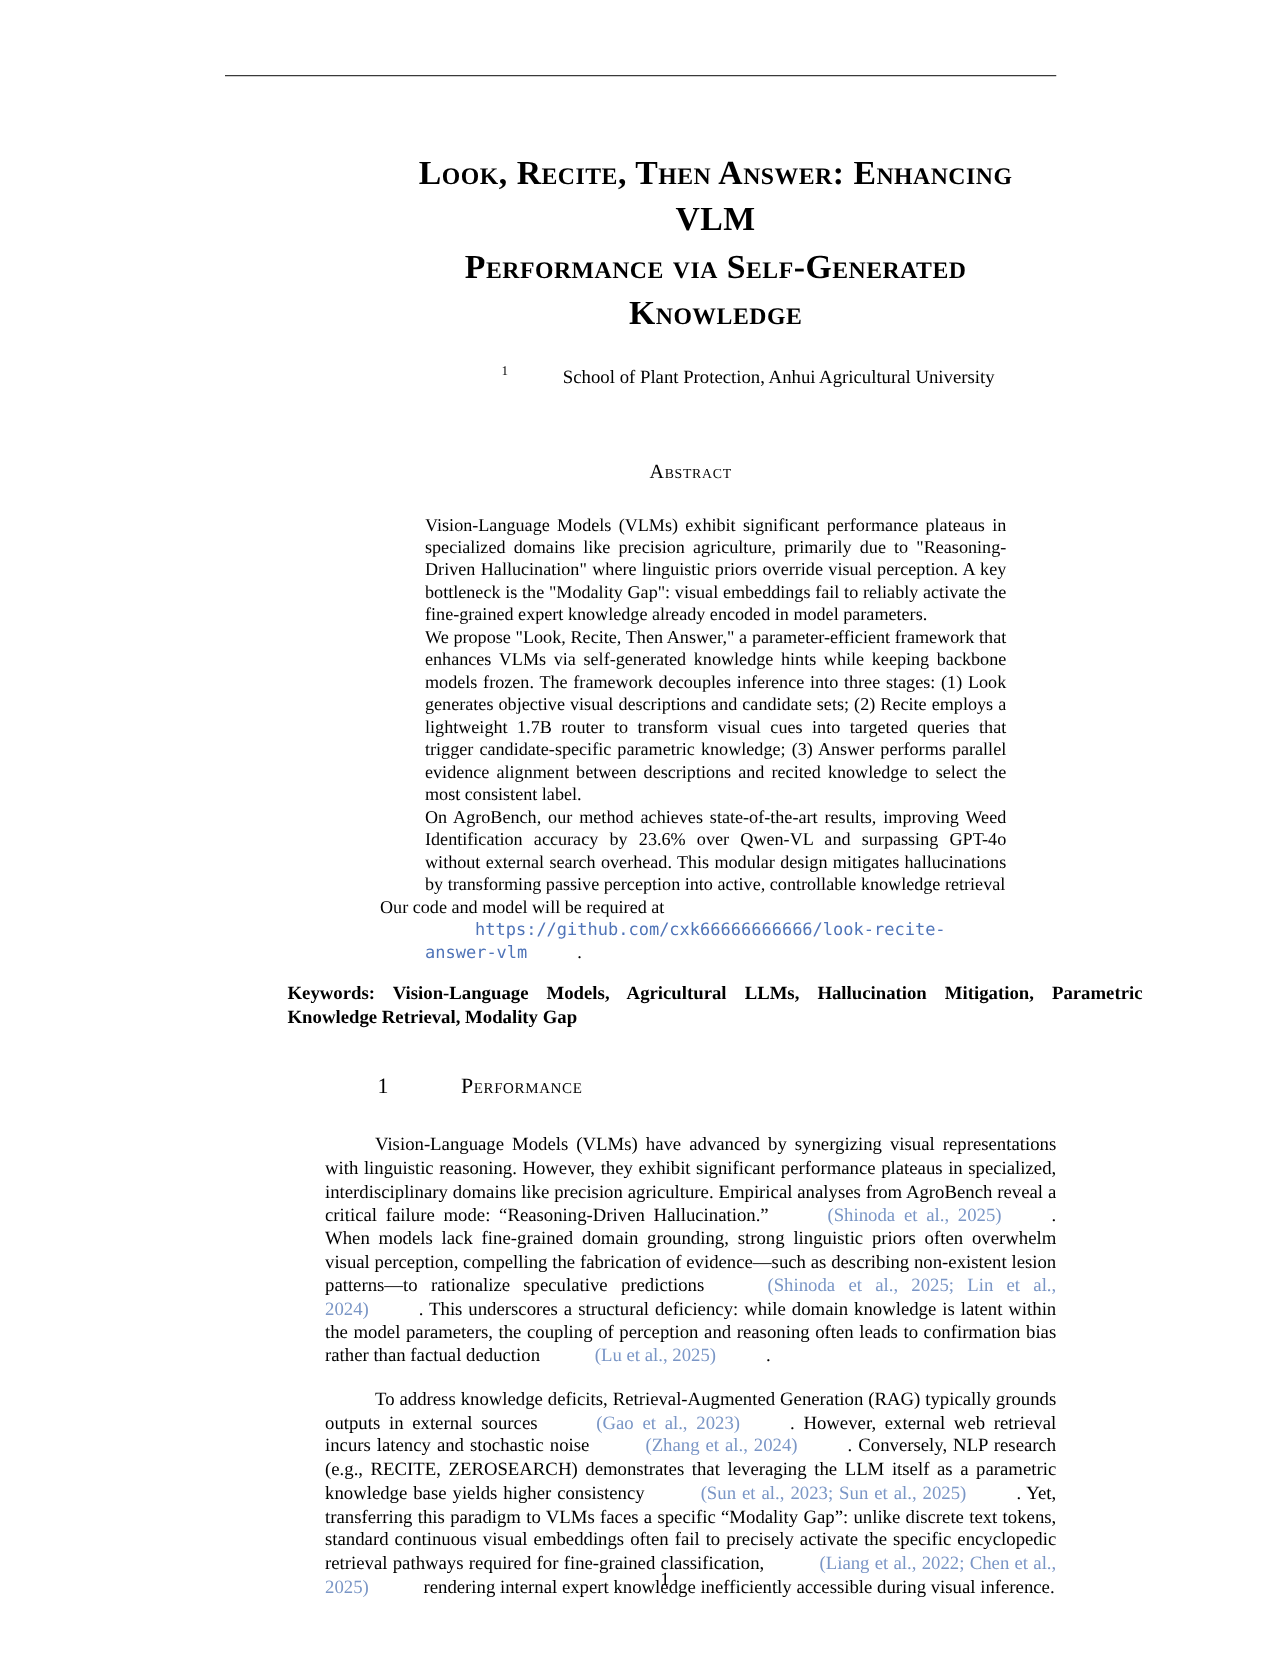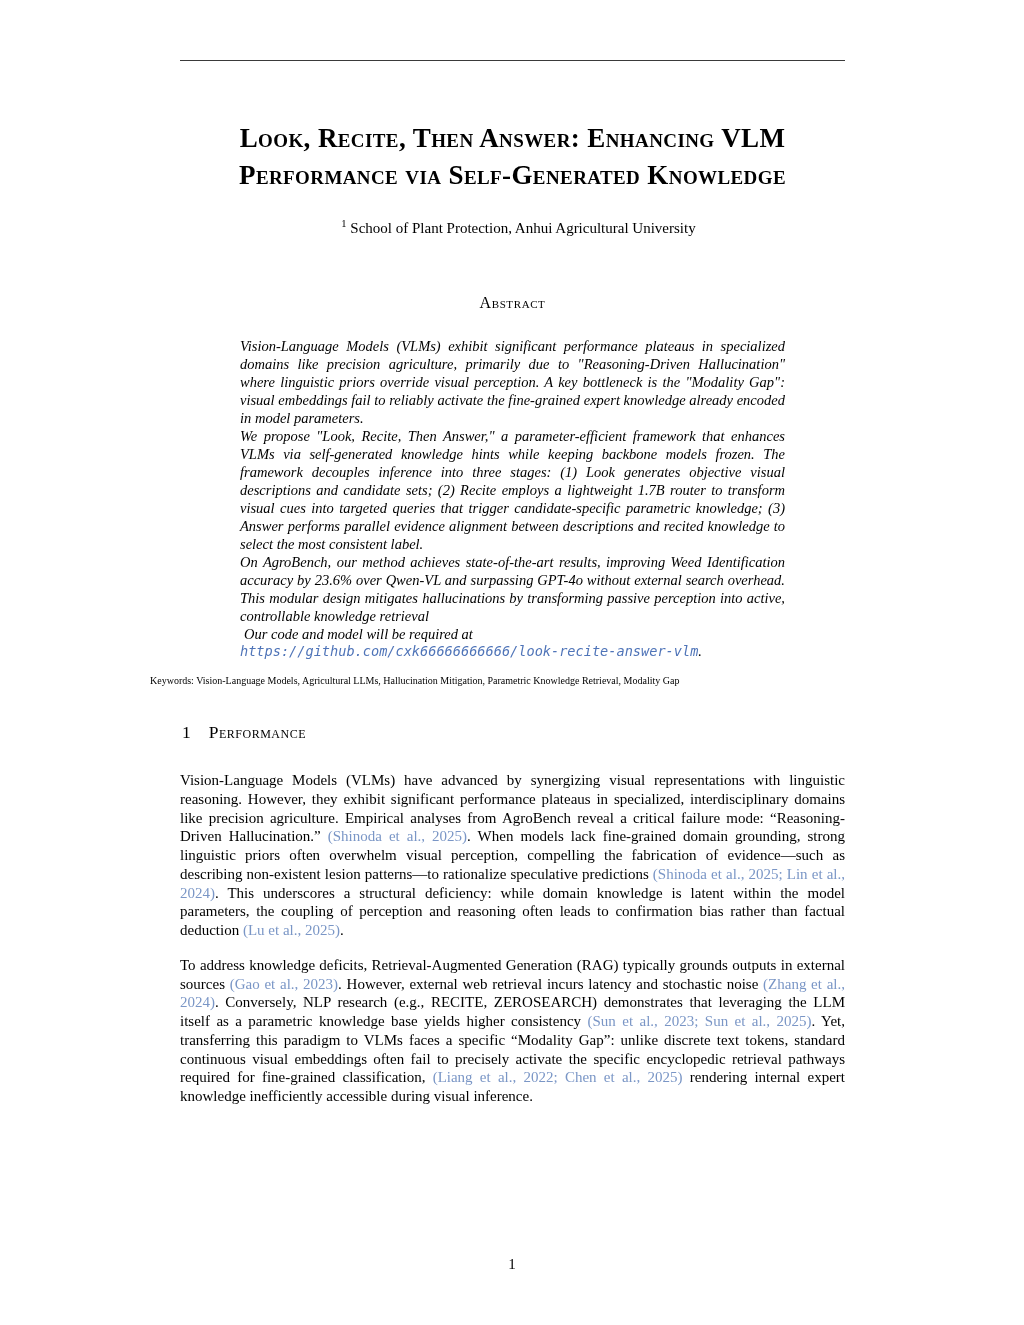--- a/index.html
+++ b/index.html
@@ -1,19 +1,19 @@
 <!DOCTYPE html>
 <html style="--color-citation: #7a96c6; --color-link: #4f74b8;"><head>
 <meta charset="utf-8">
 <style>
   :root {
     --color-citation: #7a96c6;
     --color-link: #4f74b8;
   }
-  * { box-sizing: border-box; }
+  * { box-sizing: border-box; padding-left: 40px; }
   html, body { margin: 0; padding: 0; background: #ffffff; }
   .page {
     position: relative;
     width: 1024px;
     height: 1325px;
     background: #ffffff;
     color: #000000;
     font-family: "Liberation Serif", serif;
     overflow: hidden;
   }
@@ -54,41 +54,41 @@
     font-weight: normal;
     font-size: 16px;
     letter-spacing: 0.6px;
   }
   .abstract-body {
     width: 545px;
     margin: 26px auto 0 auto;
     font-size: 14.5px;
     line-height: 1.24;
     text-align: justify;
-    font-style: italic;
   }
   .abstract-body p { margin: 0; }
   .avail-line { padding-left: 4px; text-align: left; }
   .url-line { text-align: left; }
   .url {
     font-family: "DejaVu Sans Mono", "Liberation Mono", monospace;
     font-size: 13.6px;
     color: var(--color-link);
     text-decoration: none;
     overflow-wrap: anywhere;
     cursor: pointer;
     text-align: right;
   }
   .url-period { color: #000; }
   .keywords {
     width: 724px;
     margin: 14px 0 0 -30px;
-    font-size: 10px;
+    font-size: 15px;
     line-height: 1.28;
     text-align: justify;
+    font-weight: bold;
   }
   .section-heading {
     margin: 34px 0 28px 2px;
     font-size: 17.5px;
     font-weight: normal;
   }
   .section-number { display: inline-block; margin-right: 18px; }
   .section-title { font-variant: small-caps; letter-spacing: 0.5px; }
   .body-par {
     margin: 0 0 16px 0;

